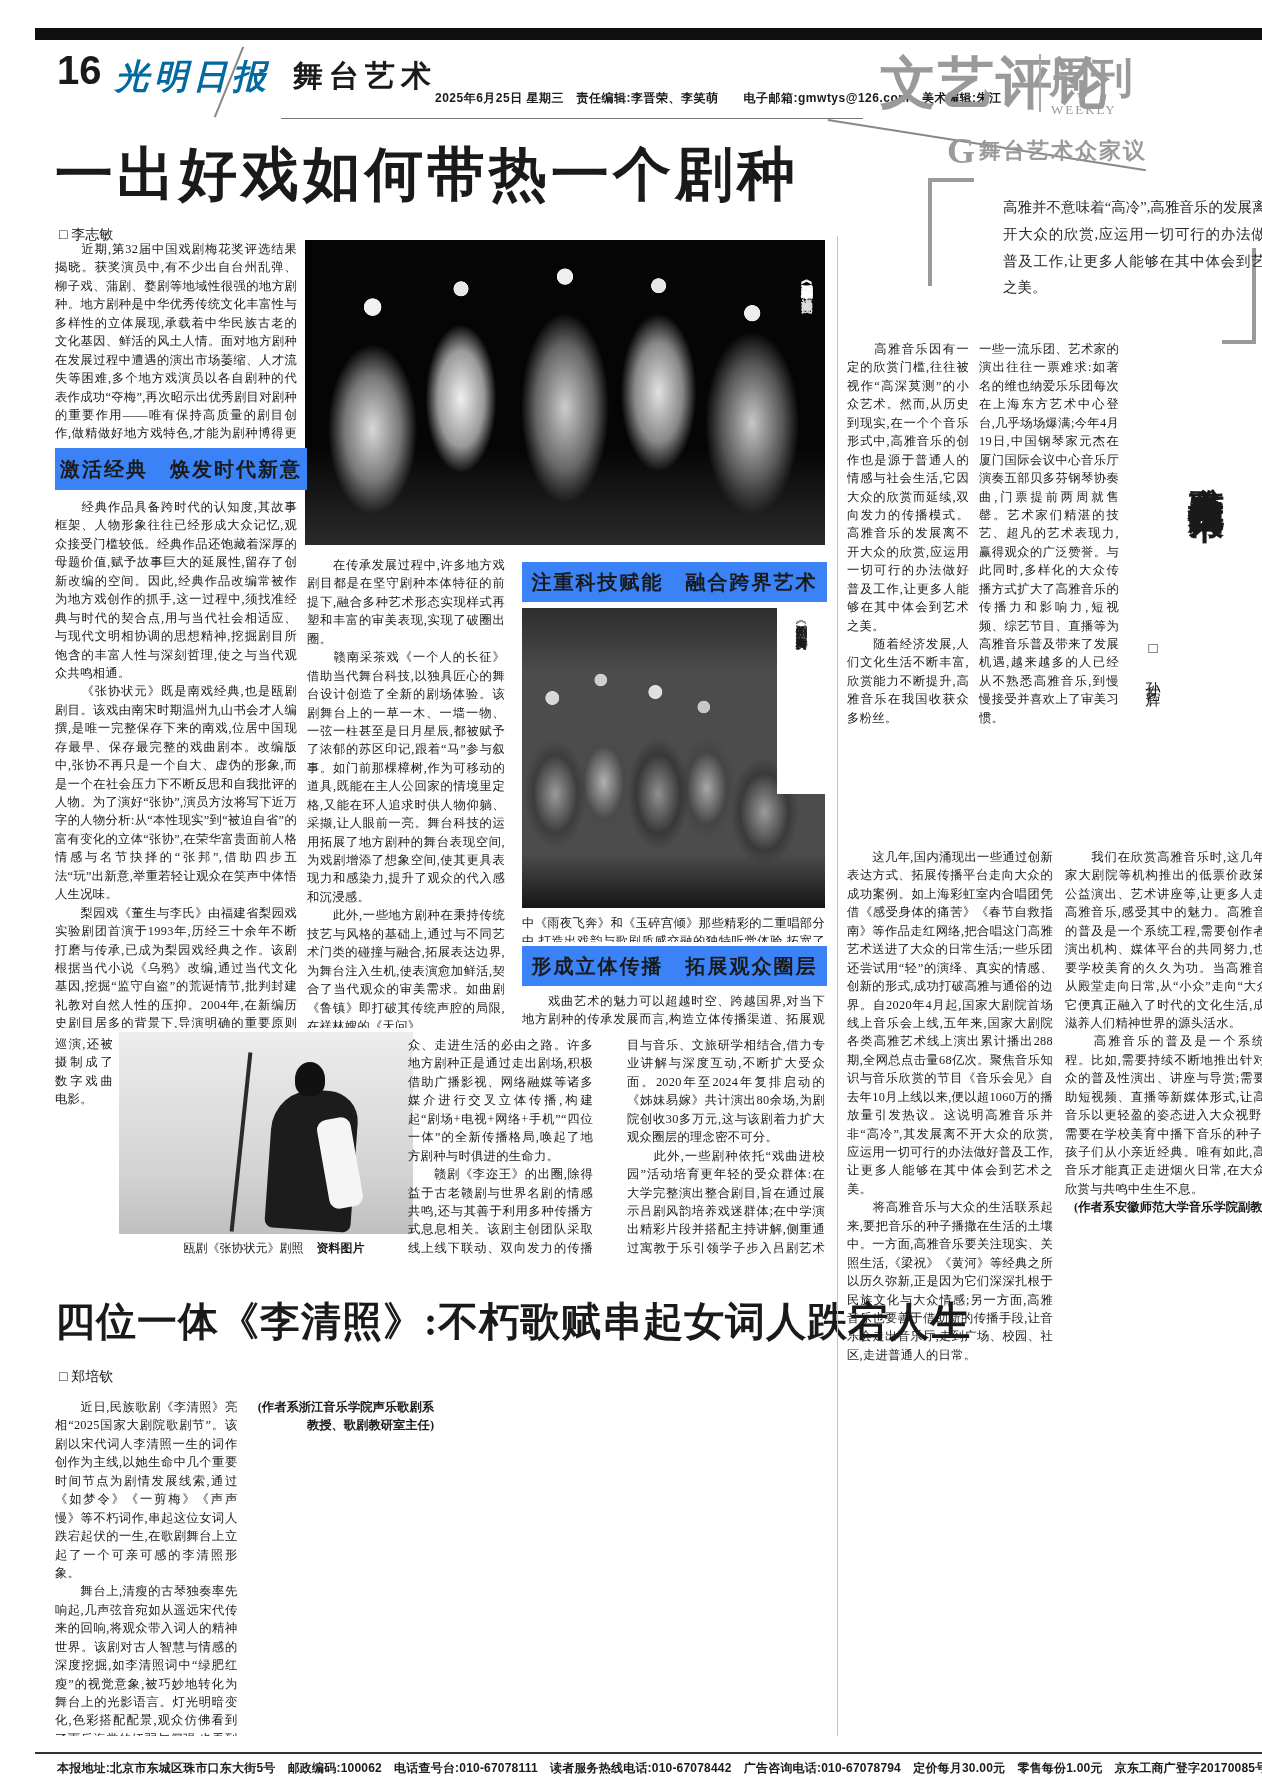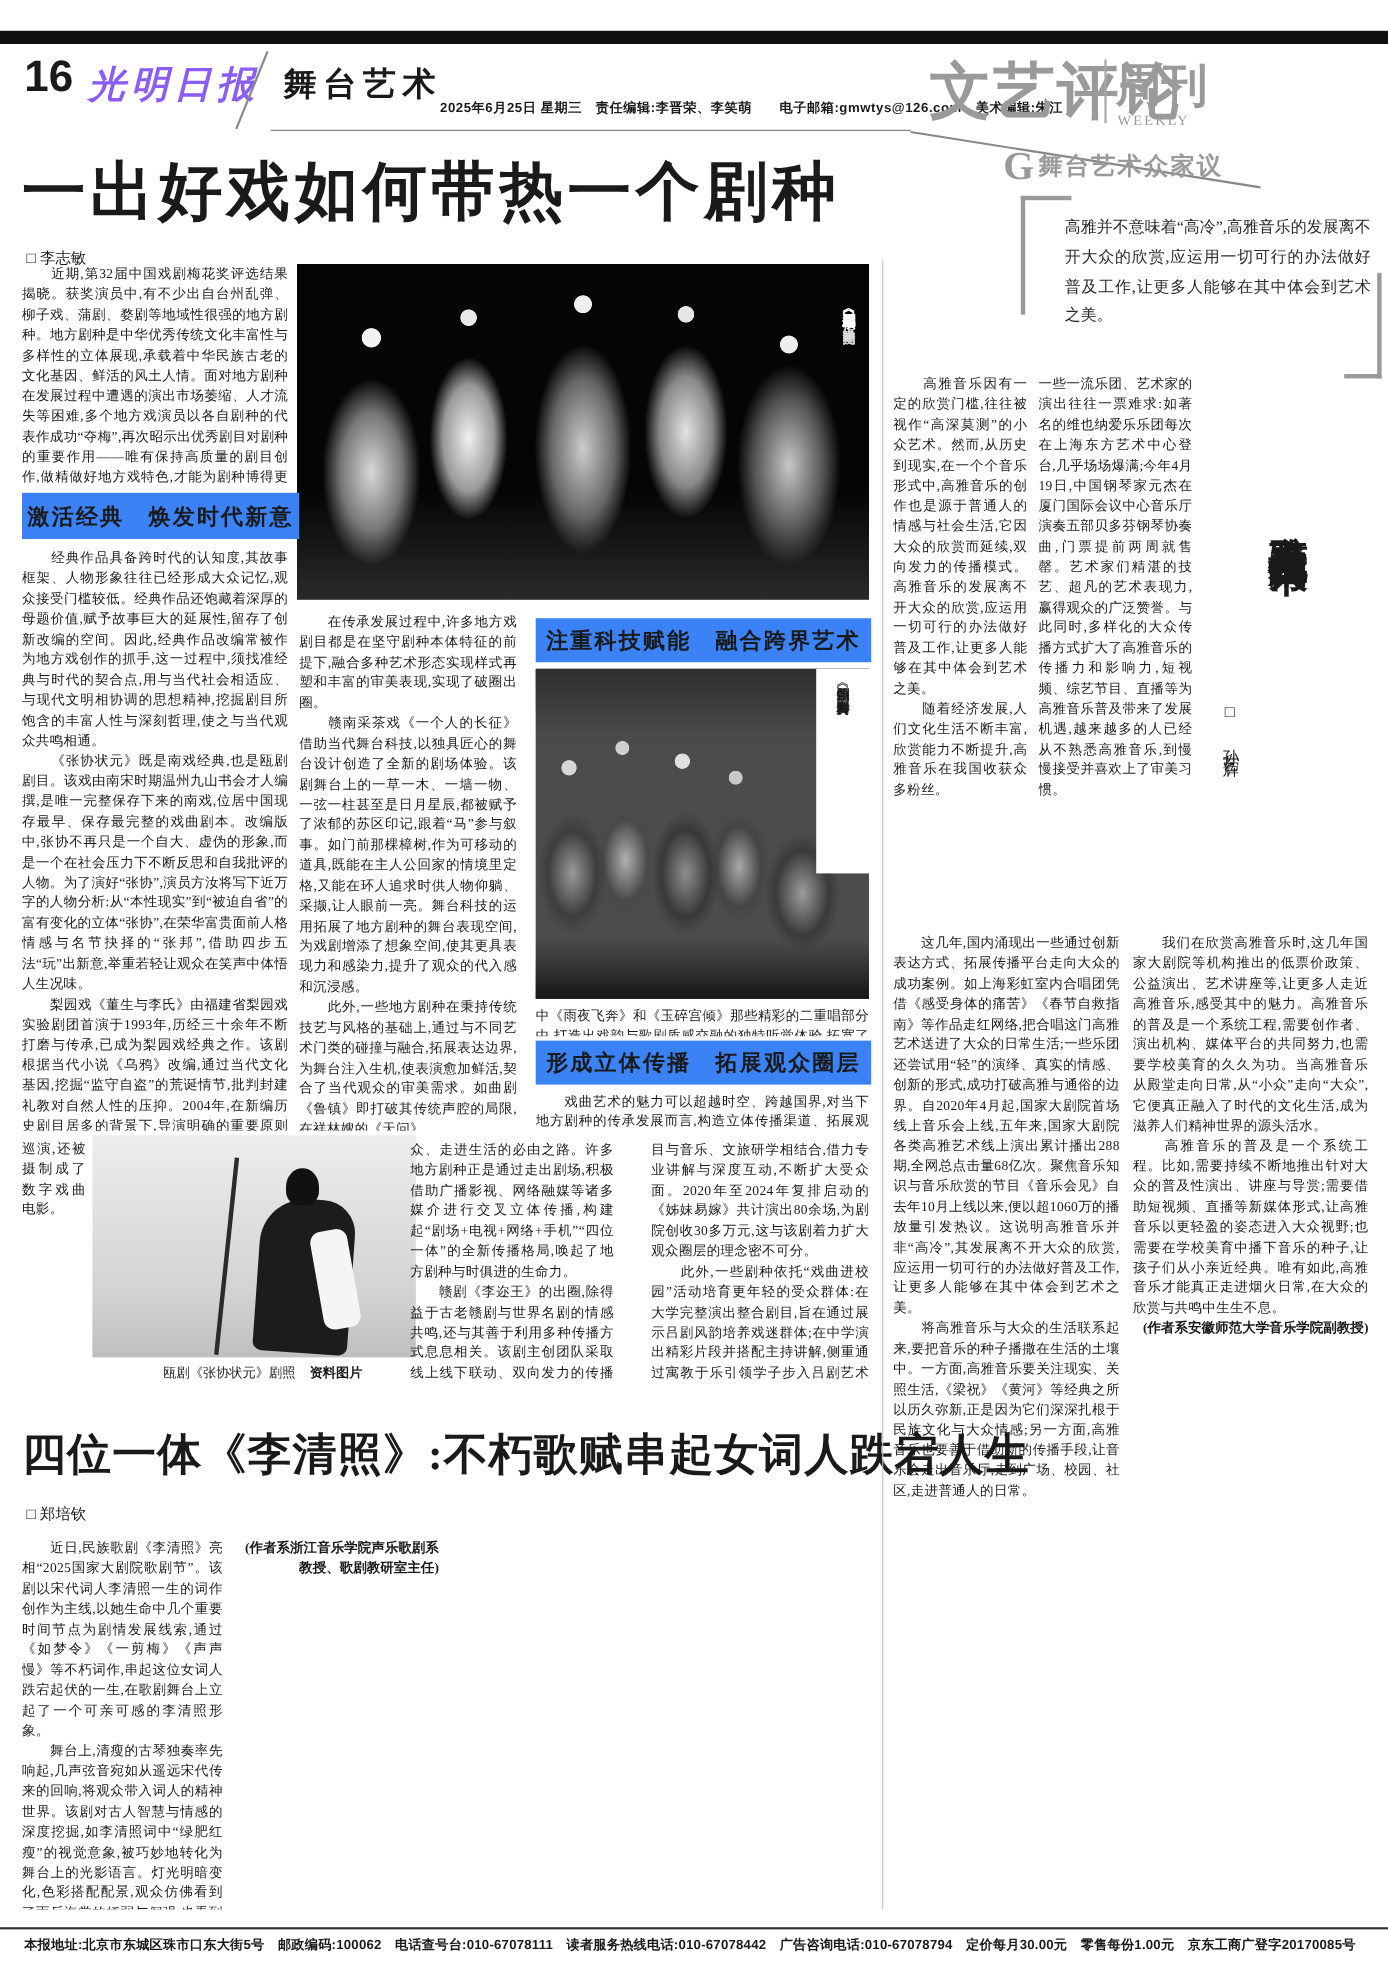--- a/index.html
+++ b/index.html
@@ -1,18 +1,18 @@
 <!DOCTYPE html>
 <html><head>
 <meta charset="utf-8">
 <style>
   html,body{margin:0;padding:0;background:#fff;}
   body{width:1262px;height:1792px;position:relative;overflow:hidden;
        font-family:"Liberation Serif","DejaVu Serif",serif;color:#1a1a1a;}
-  .abs{position:absolute;}
+  .abs{position:absolute;margin-left:35px;}
   .txt{font-size:12.3px;line-height:1.5;text-align:justify;overflow:hidden;
        white-space:pre-line;letter-spacing:.3px;}
   .rule{background:#777;}
   .bar{background:#101010;}
   .secbox{background:#3b82f6;display:flex;align-items:center;justify-content:center;
           font-weight:900;font-size:20px;letter-spacing:2px;
           font-family:"Liberation Sans","DejaVu Sans",sans-serif;}
   .vtext{writing-mode:vertical-rl;}
   .photo{overflow:hidden;}
   .cap{font-size:12px;}
@@ -61,21 +61,21 @@
   .quote-bracket-r{position:absolute;border-right:4px solid #9a9a9a;border-bottom:4px solid #9a9a9a;}
   .hsans{font-family:"Liberation Sans","DejaVu Sans",sans-serif;}
 </style>
 </head>
 <body>
 
 <div class="abs bar" style="left:0;top:28px;width:1262px;height:12px;"></div>
 
 <div class="abs hsans" style="left:22px;top:48px;font-size:40px;font-weight:bold;">16</div>
 
-<div class="abs" style="left:80px;top:54px;font-size:34px;font-weight:bold;font-style:italic;letter-spacing:5px;color:#8b5cf6;">光明日报</div>
+<div class="abs" style="left:80px;top:54px;font-size:34px;font-weight:bold;font-style:italic;letter-spacing:5px;color:#0369a1;">光明日报</div>
 
 <div class="diag" style="left:228px;top:44px;width:2px;height:76px;transform:rotate(22deg);"></div>
 
 <div class="abs hsans" style="left:258px;top:56px;font-size:30px;font-weight:900;letter-spacing:6px;">舞台艺术</div>
 
 <div class="abs hsans" style="left:400px;top:90px;font-size:12px;font-weight:bold;letter-spacing:.5px;">2025年6月25日  星期三　责任编辑:李晋荣、李笑萌　　电子邮箱:gmwtys@126.com　美术编辑:朱江</div>
 
 <div class="abs rule" style="left:246px;top:118px;width:582px;height:1px;"></div>
 <div class="diag" style="left:828px;top:119px;width:322px;height:1.5px;transform-origin:left top;transform:rotate(9deg);"></div>
 

